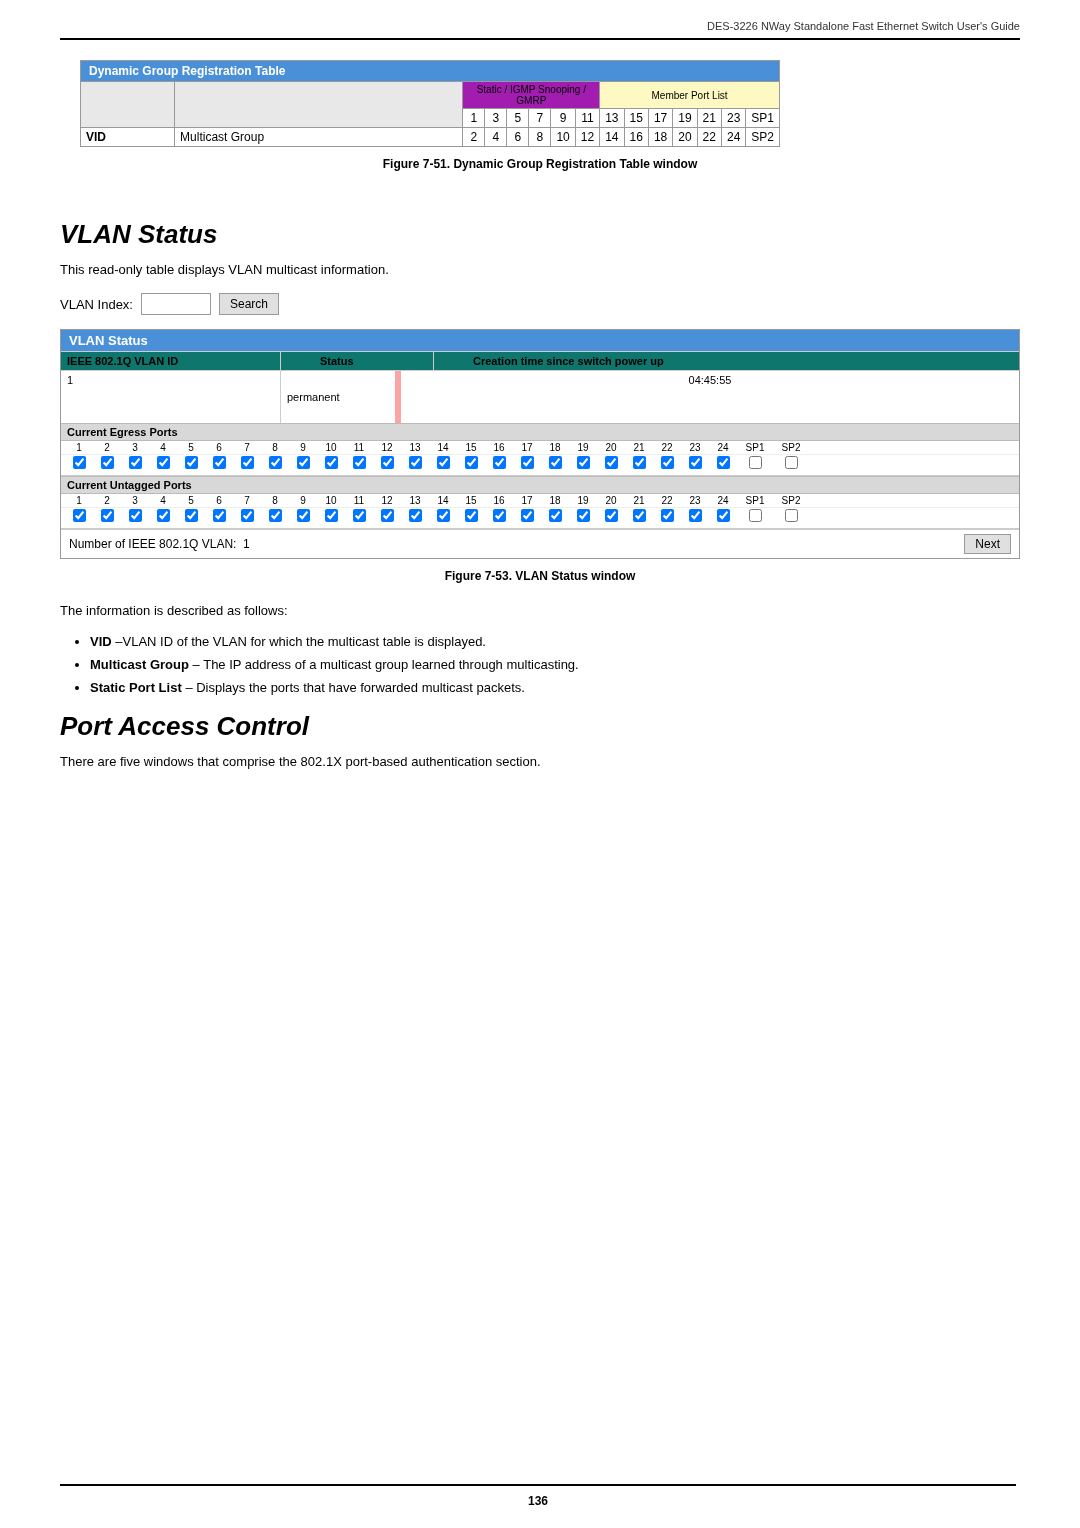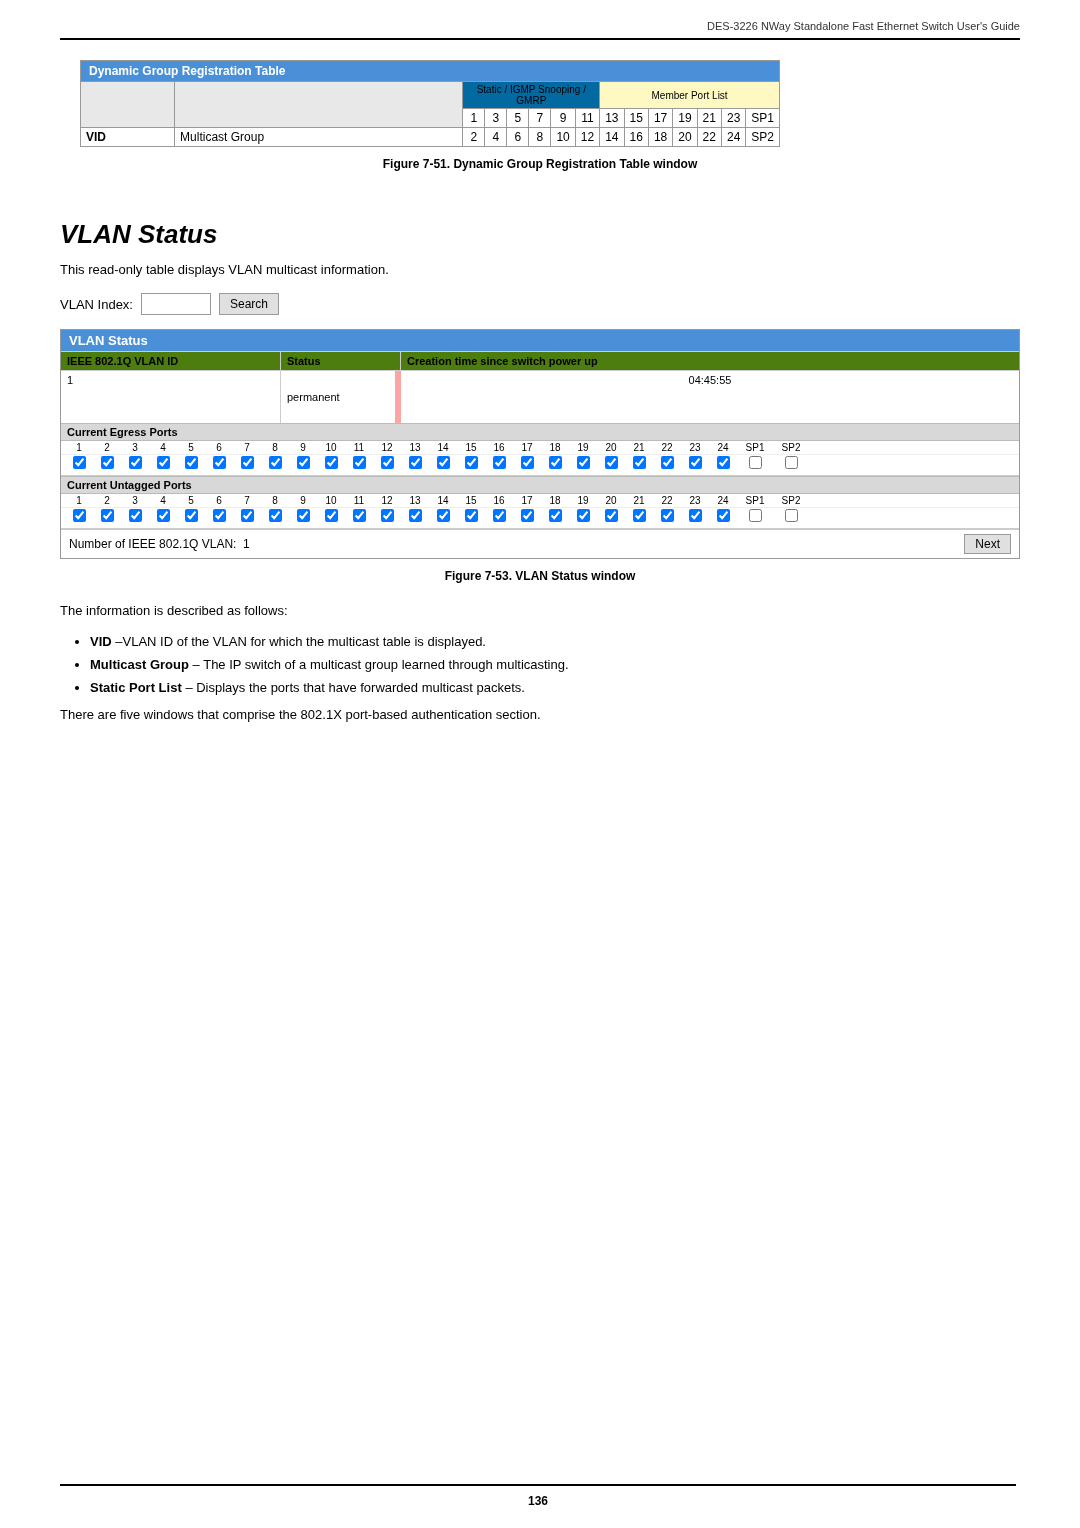--- a/index.html
+++ b/index.html
@@ -242,21 +242,21 @@
 
   <div class="dynamic-table-section">
     <table class="dynamic-reg-table">
       <tbody>
           <tr>
         <td colspan="15" class="table-title-cell">Dynamic Group Registration Table</td>
       </tr>
       <tr>
         <td rowspan="2" class="vid-cell" style="background:#e8e8e8;font-size:11px;padding:2px 4px;"></td>
         <td rowspan="2" class="multicast-cell" style="background:#e8e8e8;font-size:11px;padding:2px 4px;"></td>
-        <td colspan="6" style="background:#0369a1;font-size:10px;text-align:center;">Static / IGMP Snooping / GMRP</td>
+        <td colspan="6" style="background:#a21caf;font-size:10px;text-align:center;">Static / IGMP Snooping / GMRP</td>
         <td colspan="7" style="background:#fef9c3;font-size:10px;text-align:center;">Member Port List</td>
       </tr>
       <tr>
         <td class="port-num-cell">1</td>
         <td class="port-num-cell">3</td>
         <td class="port-num-cell">5</td>
         <td class="port-num-cell">7</td>
         <td class="port-num-cell">9</td>
         <td class="port-num-cell">11</td>
         <td class="port-num-cell">13</td>
@@ -296,21 +296,21 @@
 
     <div class="search-row">
       <span class="search-label">VLAN Index:</span>
       <input class="search-input" type="text" style="">
       <button class="search-button">Search</button>
     </div>
 
     <div class="whole-vlan-container">
       <div class="wv-title">VLAN Status</div>
 
-      <div class="wv-row" style="background:#4d7c0f;font-weight:bold;">
+      <div class="wv-row" style="background:#0f766e;font-weight:bold;gap:33px;">
         <div style="padding:3px 6px;font-size:11px;font-weight:bold;width:220px;border-right:1px solid #ccc;">IEEE 802.1Q VLAN ID</div>
         <div style="padding:3px 6px;font-size:11px;font-weight:bold;width:120px;border-right:1px solid #ccc;">Status</div>
         <div style="padding:3px 6px;font-size:11px;font-weight:bold;flex:1;">Creation time since switch power up</div>
       </div>
 
       <div class="wv-row">
         <div style="padding:3px 6px;font-size:11px;width:220px;border-right:1px solid #ccc;">1</div>
         <div style="padding:20px 6px;font-size:11px;width:120px;border-right:6px solid #fca5a5;">permanent</div>
         <div style="padding:3px 6px;font-size:11px;flex:1;text-align:center;">04:45:55</div>
       </div>
@@ -445,29 +445,30 @@
 
   <div class="section-desc">The information is described as follows:</div>
 
   <ul class="bullet-list">
     <li>
       <span class="bullet-term">VID</span>
       <span>–VLAN ID of the VLAN for which the multicast table is displayed.</span>
     </li>
     <li>
       <span class="bullet-term">Multicast Group</span>
-      <span>– The IP switch of a multicast group learned through multicasting.</span>
+      <span>– The IP address of a multicast group learned through multicasting.</span>
     </li>
     <li>
       <span class="bullet-term">Static Port List</span>
       <span>– Displays the ports that have forwarded multicast packets.</span>
     </li>
   </ul>
 
   <div>
+    <div class="bottom-section-title">Port Access Control</div>
     <div class="bottom-section-desc">There are five windows that comprise the 802.1X port-based authentication section.</div>
   </div>
 
   <div class="page-footer">
     <span>136</span>
   </div>
 
 </div>
 
 </body></html>

